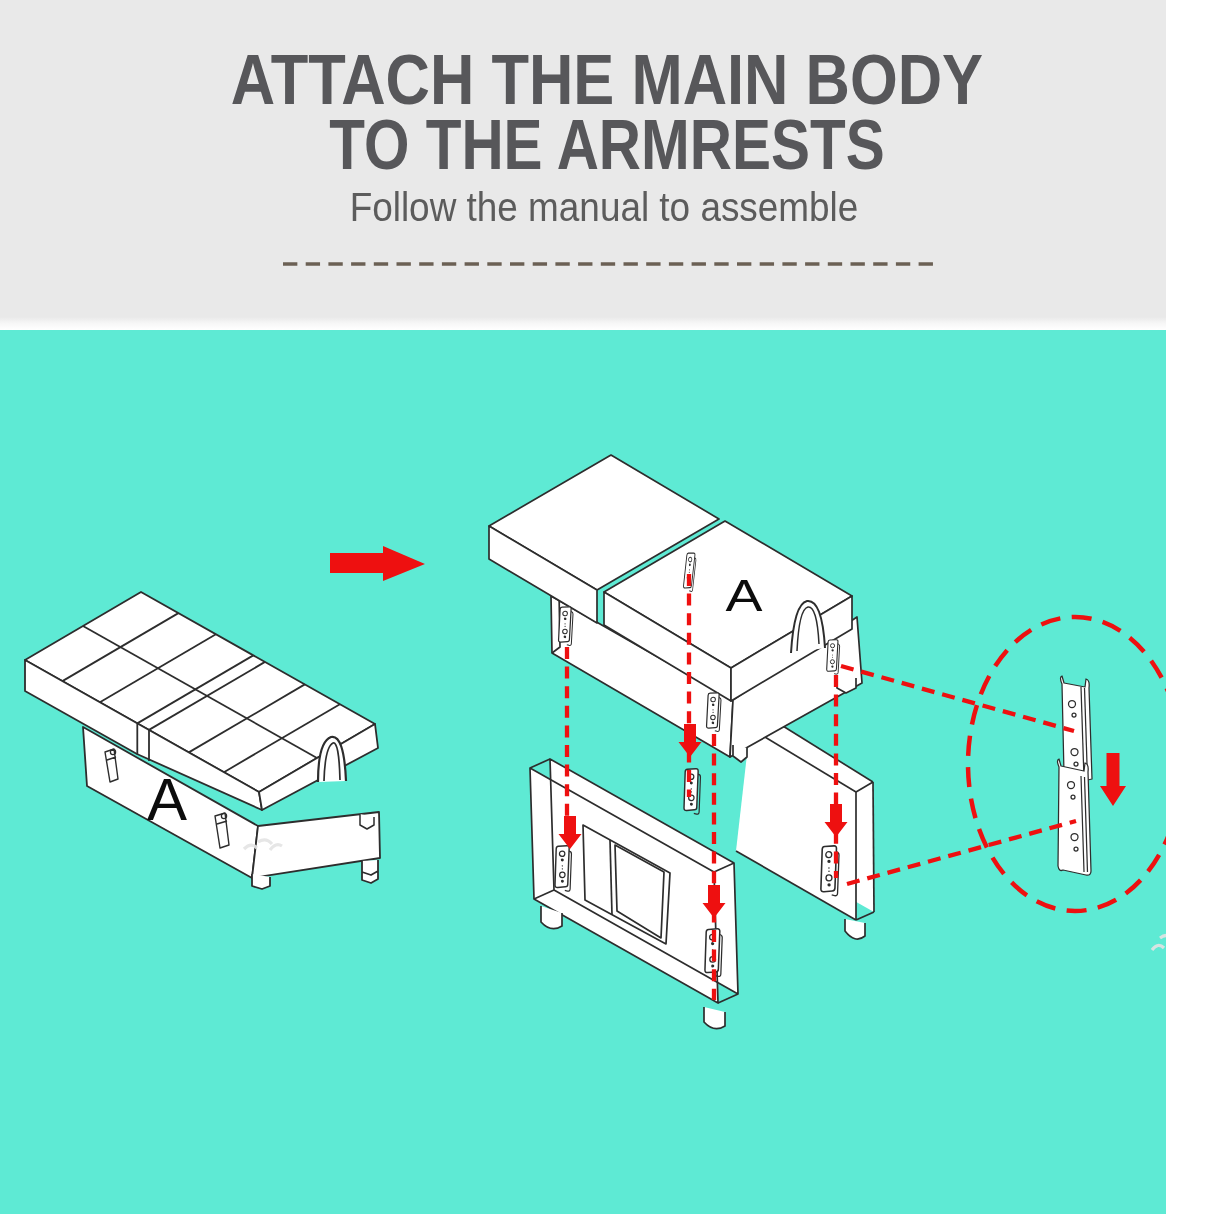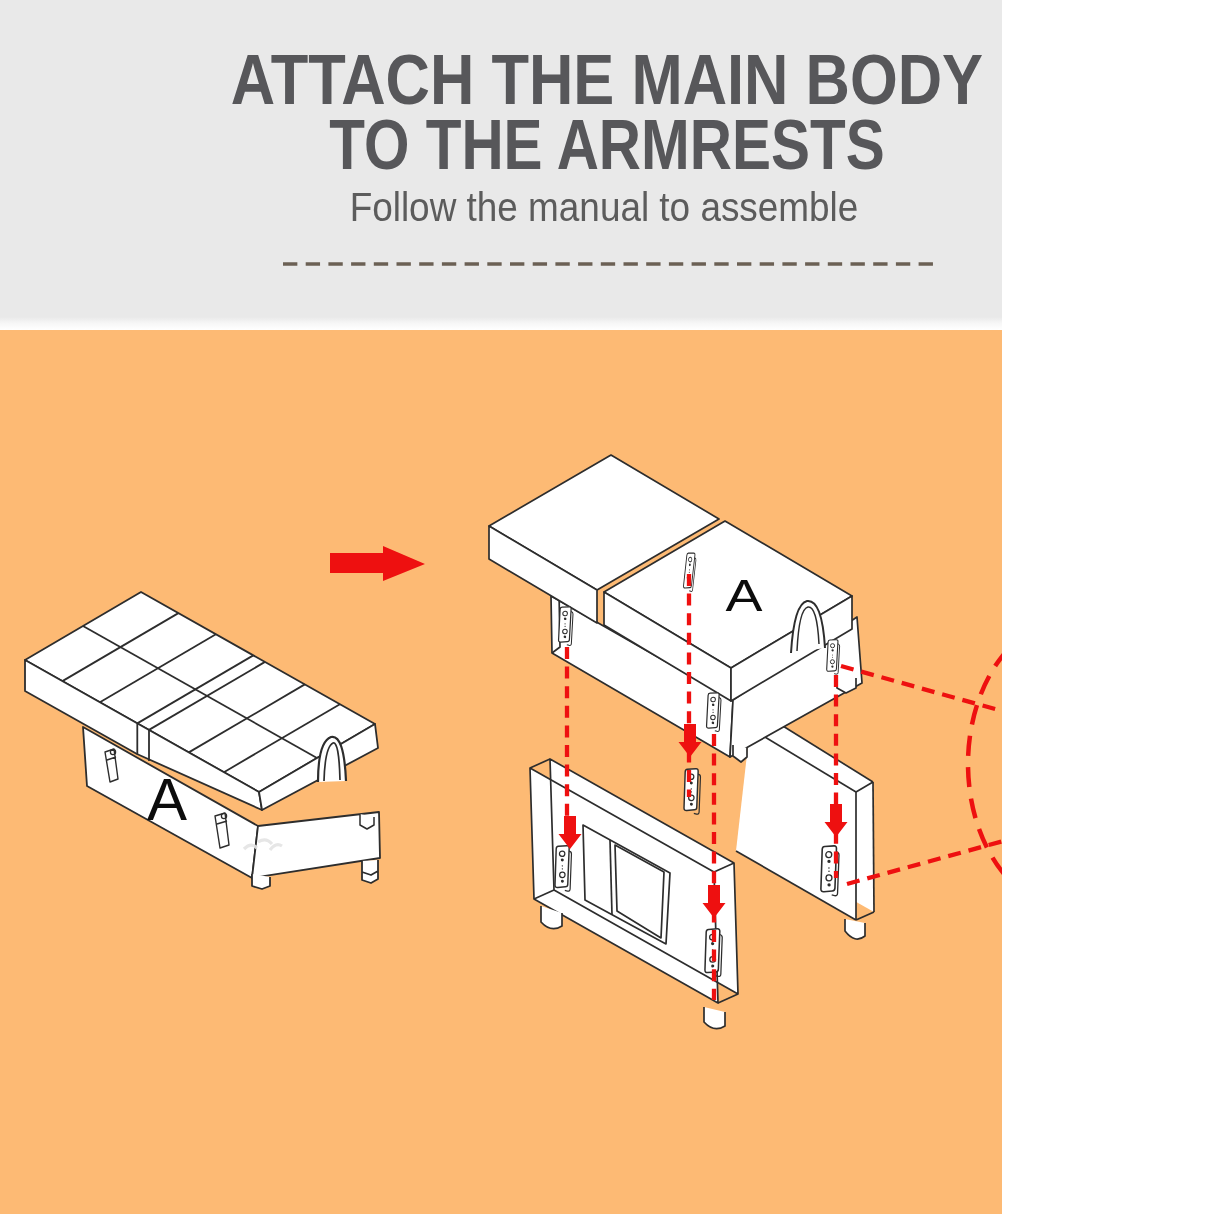--- a/index.html
+++ b/index.html
@@ -1,16 +1,16 @@
 <!DOCTYPE html>
 <html><head>
 <meta charset="utf-8">
 <style>
   html,body{margin:0;padding:0;background:#ffffff;}
-  #page{position:relative;width:1002px;height:1214px;overflow:hidden;background:#fdba74;
+  #page{position:relative;width:1166px;height:1214px;overflow:hidden;background:#5eead4;
         font-family:"Liberation Sans", sans-serif;}
   #band{position:absolute;left:0;top:0;width:1214px;height:330px;
         background:linear-gradient(to bottom,#e9e9e9 0px,#e9e9e9 317px,#f6f6f6 323px,#ffffff 330px);}
   .tl{position:absolute;left:0;width:1214px;text-align:center;
       font-weight:bold;color:#57575a;white-space:nowrap;}
   #t1a{top:40px;font-size:70px;transform:scaleX(0.878);}
   #t1b{top:105px;font-size:70px;transform:scaleX(0.835);}
   #sub{position:absolute;left:0;top:184px;width:1214px;text-align:center;
       font-size:41px;color:#5c5c5c;transform:translateX(-3px) scaleX(0.90);}
   #art{position:absolute;left:0;top:0;}

